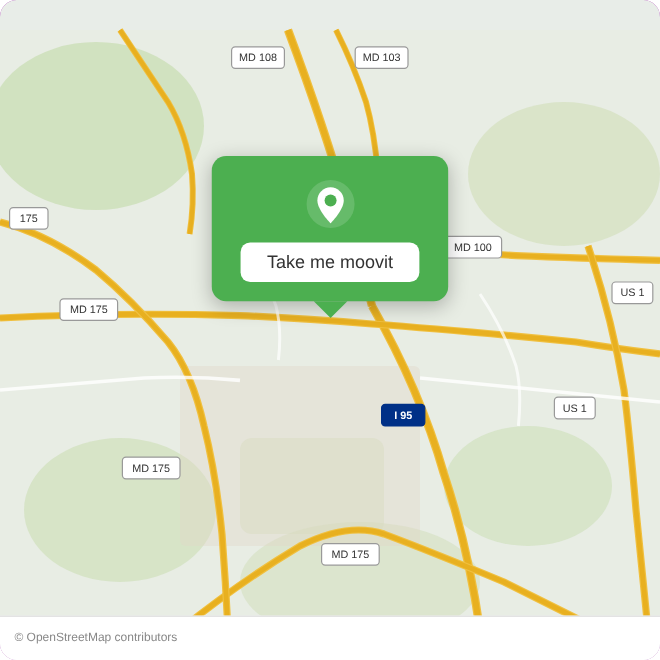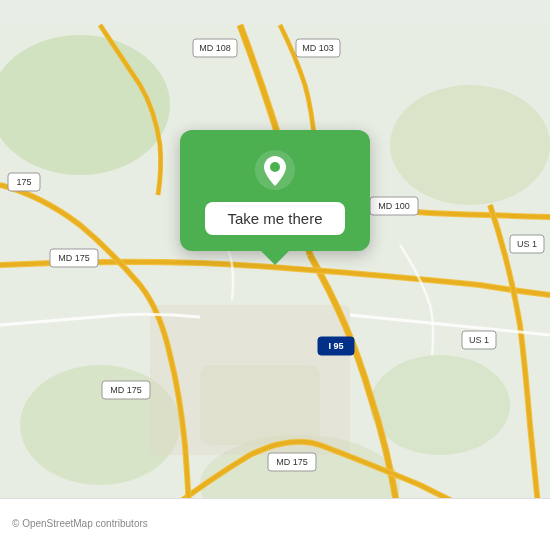--- a/index.html
+++ b/index.html
@@ -11,20 +11,21 @@
       font-family: Arial, sans-serif;
       position: relative;
     }
 
     #map-container {
       width: 550px;
       height: 550px;
       position: relative;
       background-color: #a21caf;
       overflow: hidden;
+      border-radius: 14px;
     }
 
     
     .map-bg {
       position: absolute;
       inset: 0;
       background: #e8ede8;
     }
 
     
@@ -40,21 +41,21 @@
       position: absolute;
       bottom: 0;
       left: 0;
       right: 0;
       background: white;
       padding: 8px 12px 10px 12px;
       display: flex;
       align-items: center;
       justify-content: space-between;
       border-top: 1px solid #ddd;
-      height: 52px;
+      height: 37px;
     }
 
     .bottom-left {
       display: flex;
       flex-direction: column;
     }
 
     .copyright-text {
       font-size: 10px;
       color: #888;
@@ -218,21 +219,21 @@
     <text x="479" y="318" text-anchor="middle" font-size="9" fill="#333" font-family="Arial">US 1</text>
   </svg>
 
   <div class="popup-card">
 
     <svg class="popup-pin" viewBox="0 0 44 44" xmlns="http://www.w3.org/2000/svg">
       <circle cx="22" cy="22" r="20" fill="rgba(255,255,255,0.15)"></circle>
       <path d="M22 8 C16 8 11 13 11 19 C11 27 22 38 22 38 C22 38 33 27 33 19 C33 13 28 8 22 8 Z" fill="white"></path>
       <circle cx="22" cy="19" r="5" fill="#4caf50"></circle>
     </svg>
-    <button class="popup-btn">Take me there</button>
+    <button class="popup-btn">Take me moovit</button>
   </div>
 
   <div class="bottom-bar">
     <div class="bottom-left">
       <span class="copyright-text">© OpenStreetMap contributors</span>
     </div>
   </div>
 </div>
 
 </body></html>

